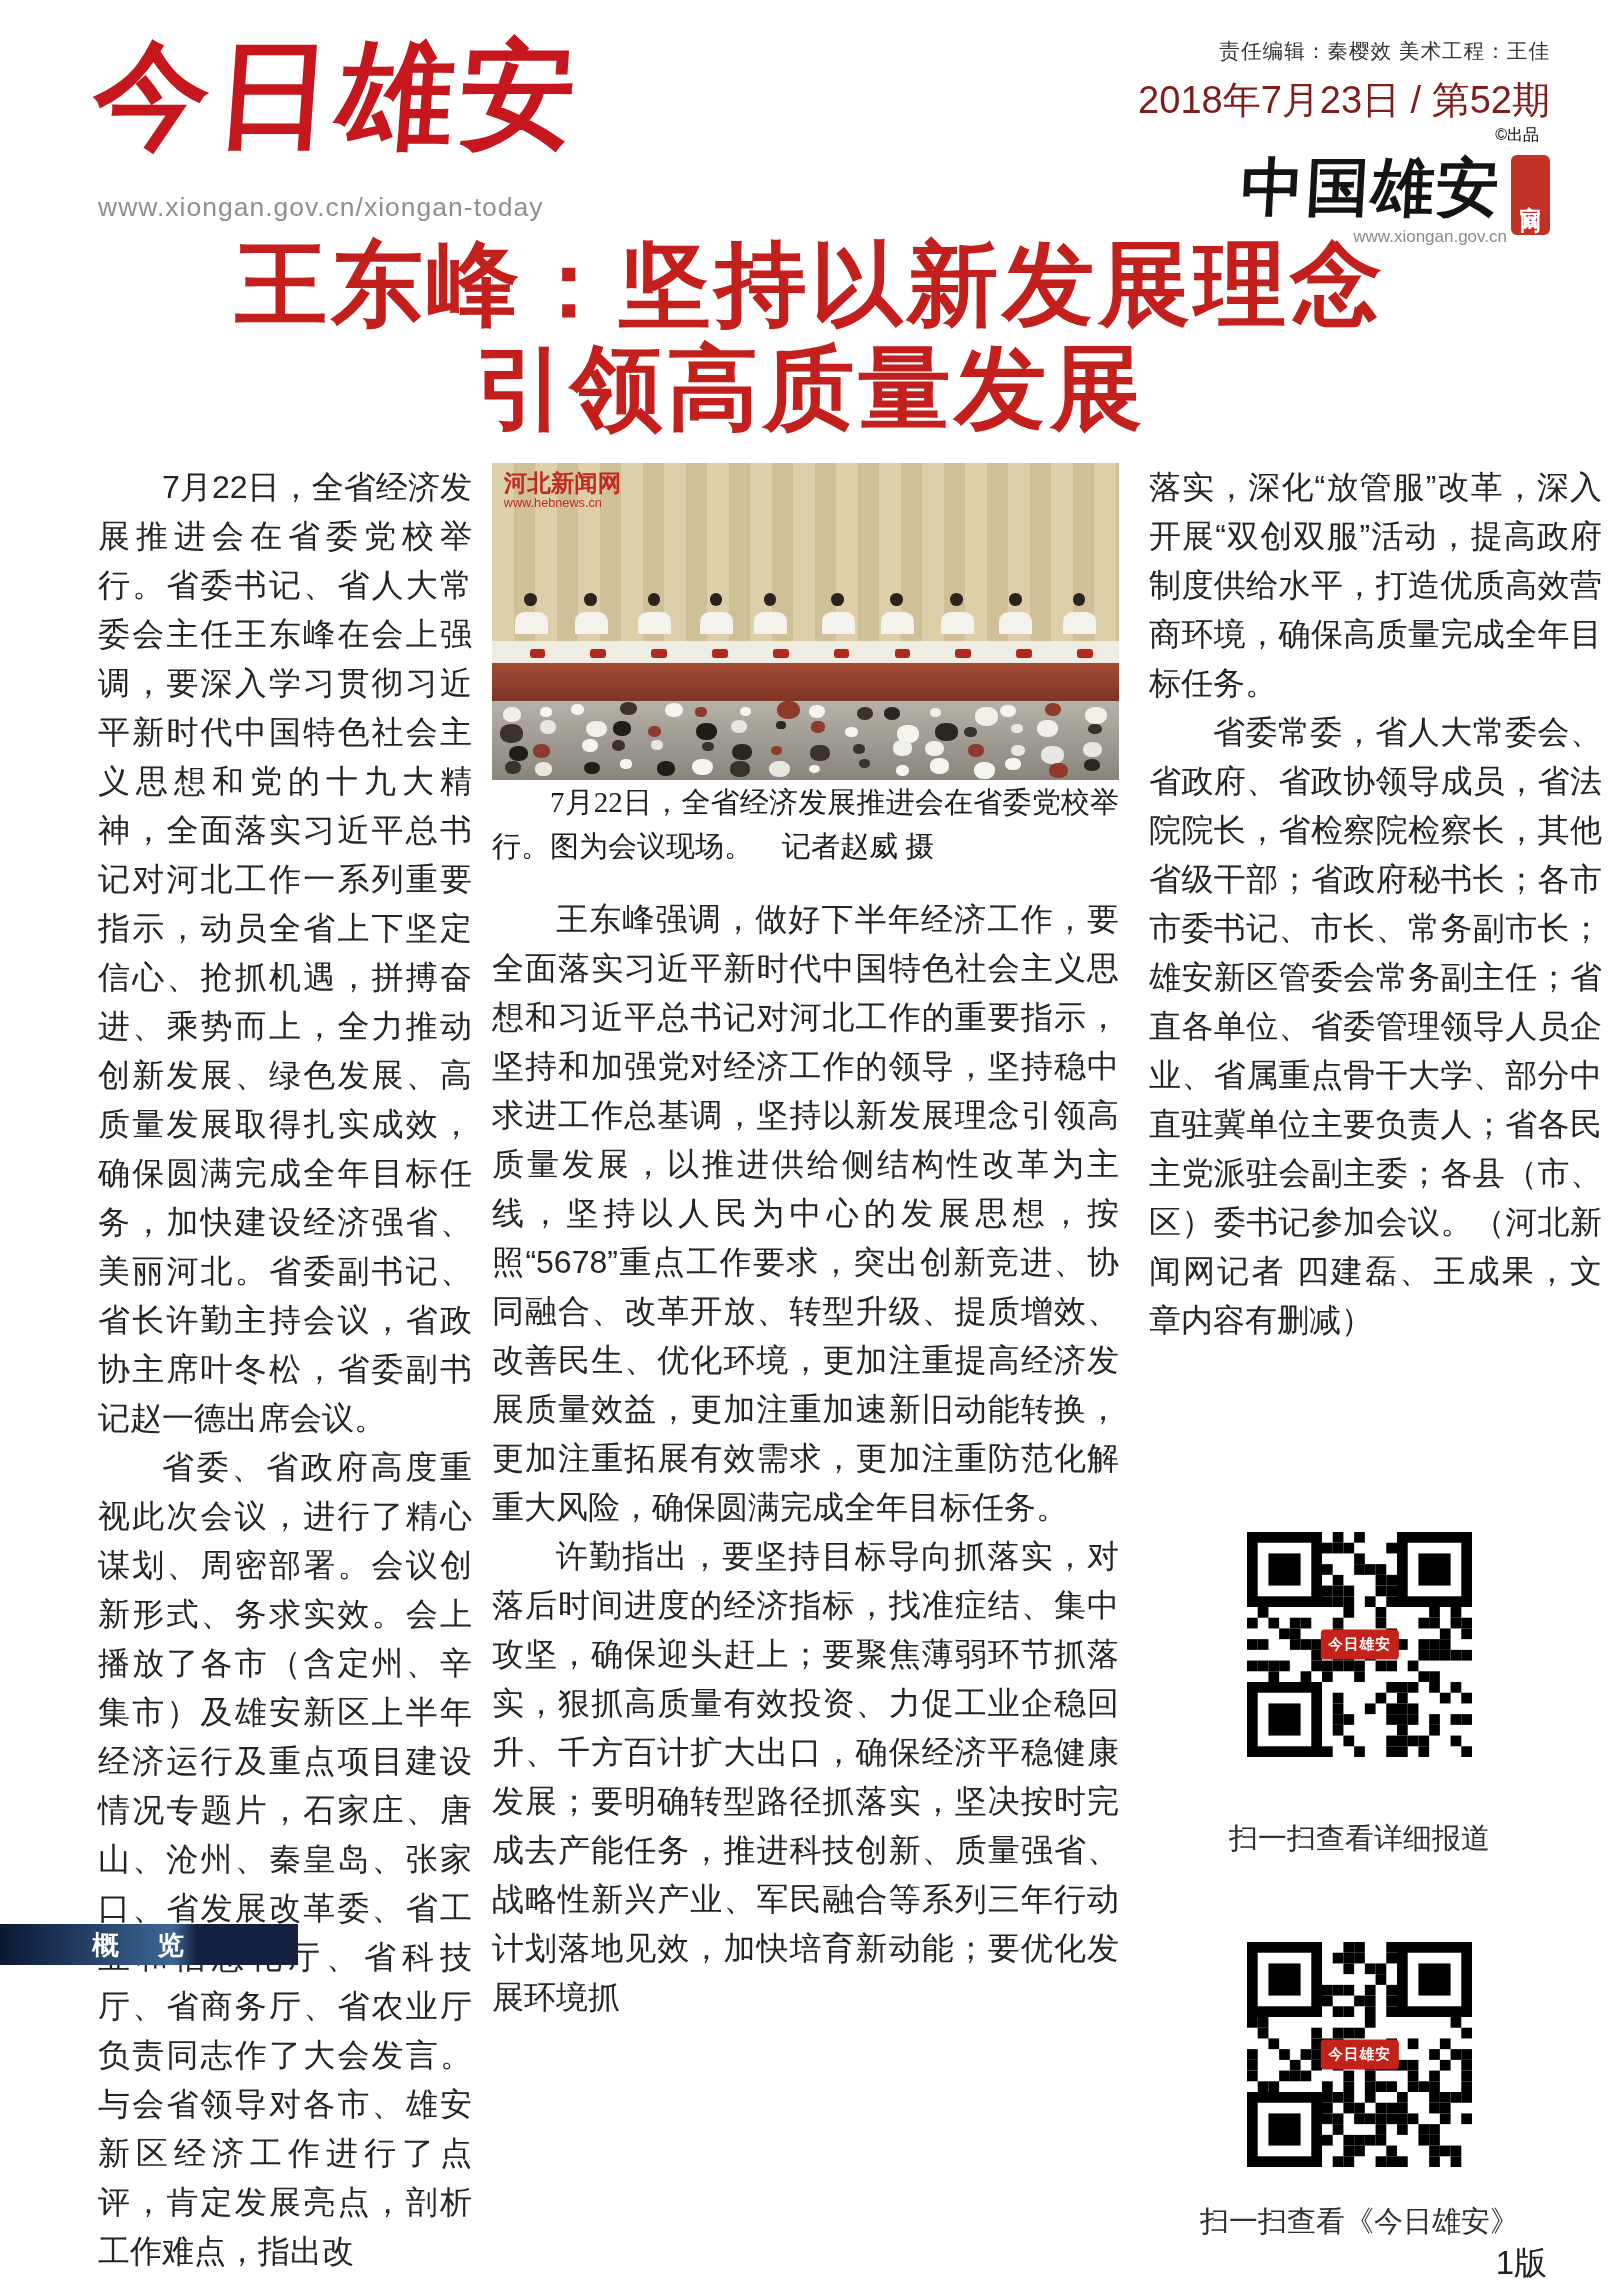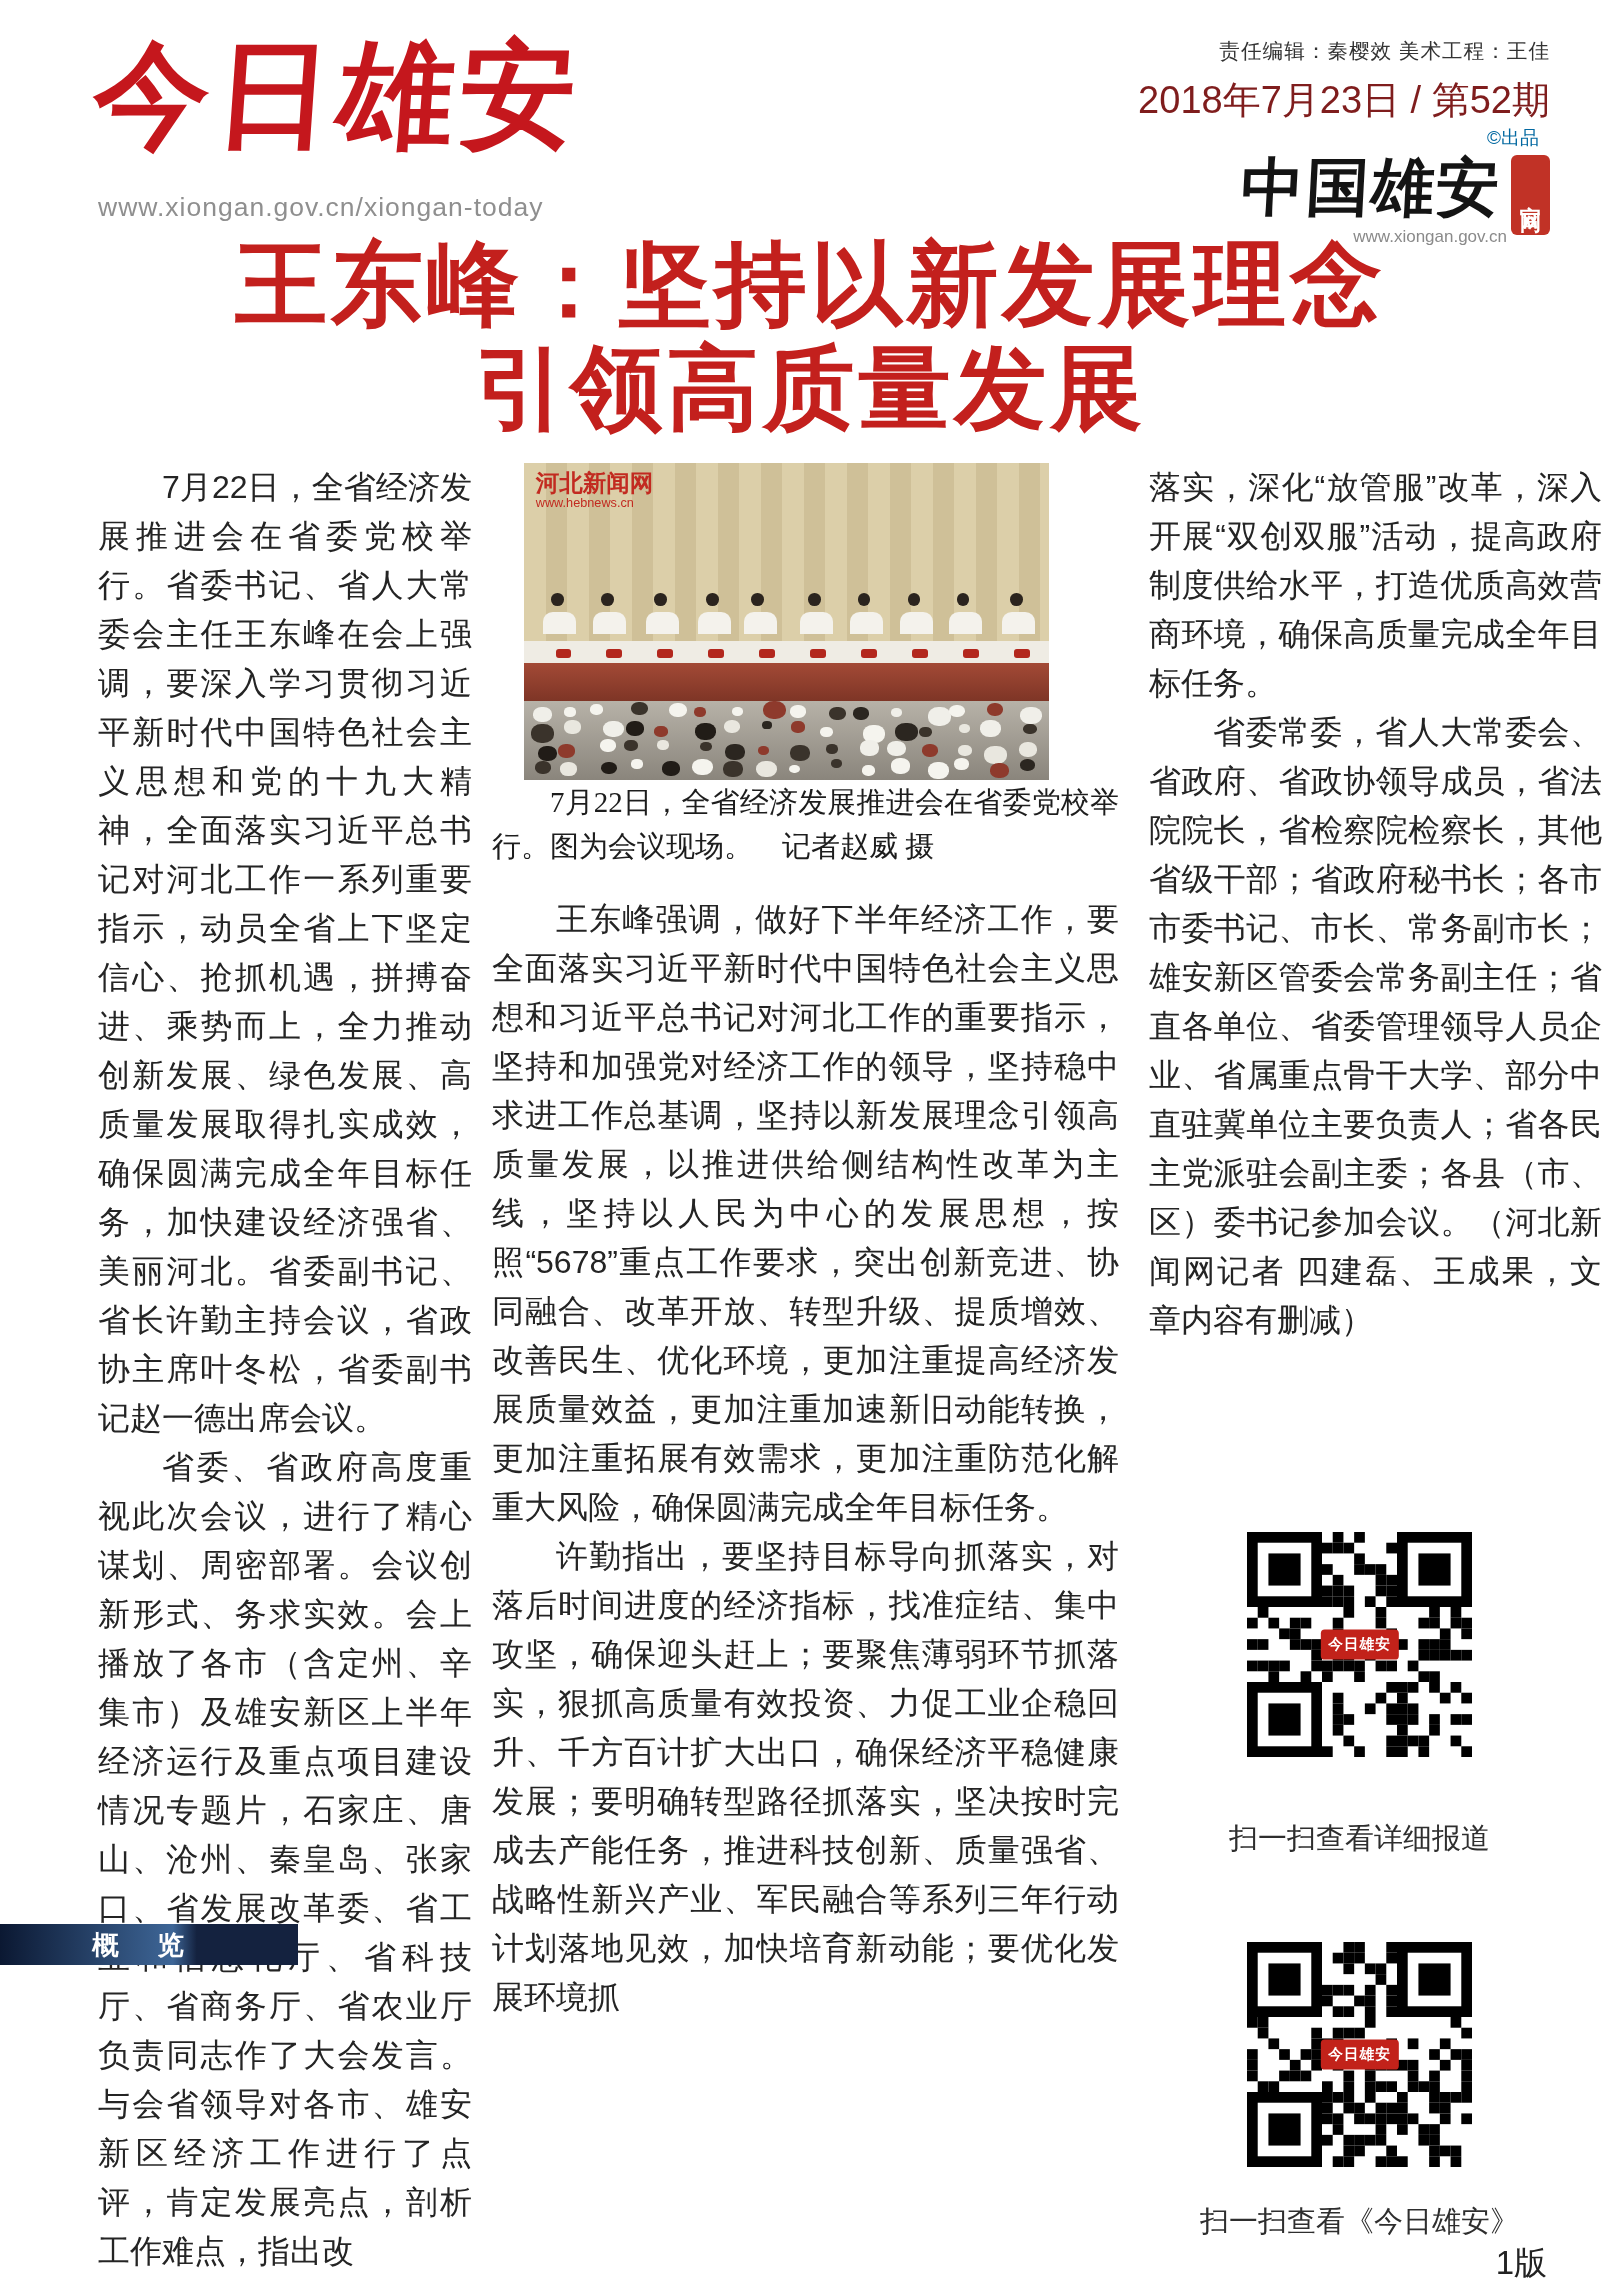--- a/index.html
+++ b/index.html
@@ -7,21 +7,21 @@
         font-family:"Liberation Sans","DejaVu Sans",sans-serif;color:#222;}
 
   
   .masthead{position:absolute;left:94px;top:27.4px;font-family:"Liberation Serif","DejaVu Serif",serif;
             font-size:116px;font-weight:bold;color:#c5171d;letter-spacing:5.9px;transform:skewX(-4deg);
             line-height:1.2;white-space:nowrap;}
   .masthead-url{position:absolute;left:98px;top:192px;font-size:26.5px;color:#8f8f8f;letter-spacing:1px;}
   .hdr-right{position:absolute;right:71px;top:37px;text-align:right;}
   .editors{font-size:20.6px;color:#333;letter-spacing:1px;}
   .date-issue{margin-top:9.8px;font-size:38px;color:#7f1d1d;}
-  .produced{position:absolute;right:82px;top:125px;font-size:19px;color:#0369a1;}
+  .produced{position:absolute;right:82px;top:125px;font-size:16px;color:#000000;}
   .brand-row{position:absolute;right:71px;top:155px;display:flex;align-items:flex-start;}
   .brand{font-family:"Liberation Serif","DejaVu Serif",serif;font-size:63px;font-weight:bold;color:#141414;
          letter-spacing:2px;line-height:1.05;transform:skewX(-3deg);}
   .brand-seal{margin-left:9.8px;width:39px;height:80px;background:#c13226;border-radius:5.9px;color:#fff;
               display:flex;align-items:center;justify-content:center;font-size:21.6px;font-weight:bold;
               writing-mode:vertical-rl;letter-spacing:5.9px;font-family:"Liberation Serif",serif;}
   .brand-url{position:absolute;right:114px;top:227px;font-size:17px;color:#8a8a8a;}
 
   
   .headline{position:absolute;left:0;top:233px;width:1621px;text-align:center;
@@ -30,21 +30,21 @@
 
   
   .col{position:absolute;top:463px;font-size:32px;line-height:49px;text-align:justify;color:#242424;}
   .col p{margin:0;}
   .col p.indent{text-indent:2em;}
   .col-left{left:98px;width:374px;}
   .col-mid{left:492px;width:627px;}
   .col-right{left:1149px;width:453px;}
 
   
-  .photo{position:relative;width:525px;height:317px;overflow:hidden;background:#d9cba4;margin-left:32px;}
+  .photo{position:relative;width:627px;height:317px;overflow:hidden;background:#d9cba4;}
   .curtain{position:absolute;left:0;top:0;width:100%;height:62%;
            background:repeating-linear-gradient(90deg,#dccfa9 0 21.6px,#cfc098 21.6px 43px);}
   .photo-logo{position:absolute;left:11.8px;top:7.8px;z-index:5;line-height:1.1;}
   .photo-logo .cn{font-size:23.5px;font-weight:bold;color:#c22a20;}
   .photo-logo .url{font-size:12.7px;color:#c22a20;}
   .officials{position:absolute;left:0;top:0;width:100%;height:100%;}
   .official-head{position:absolute;width:12.7px;height:12.7px;border-radius:50%;background:#2b241e;}
   .official-body{position:absolute;width:33px;height:21.6px;border-radius:9.8px 9.8px 0 0;background:#f4f2ec;}
   .table-white{position:absolute;left:0;top:56%;width:100%;height:7%;background:#efece4;}
   .table-item{position:absolute;width:15.7px;height:8.8px;border-radius:2.9px;background:#b3271d;top:40%;}

